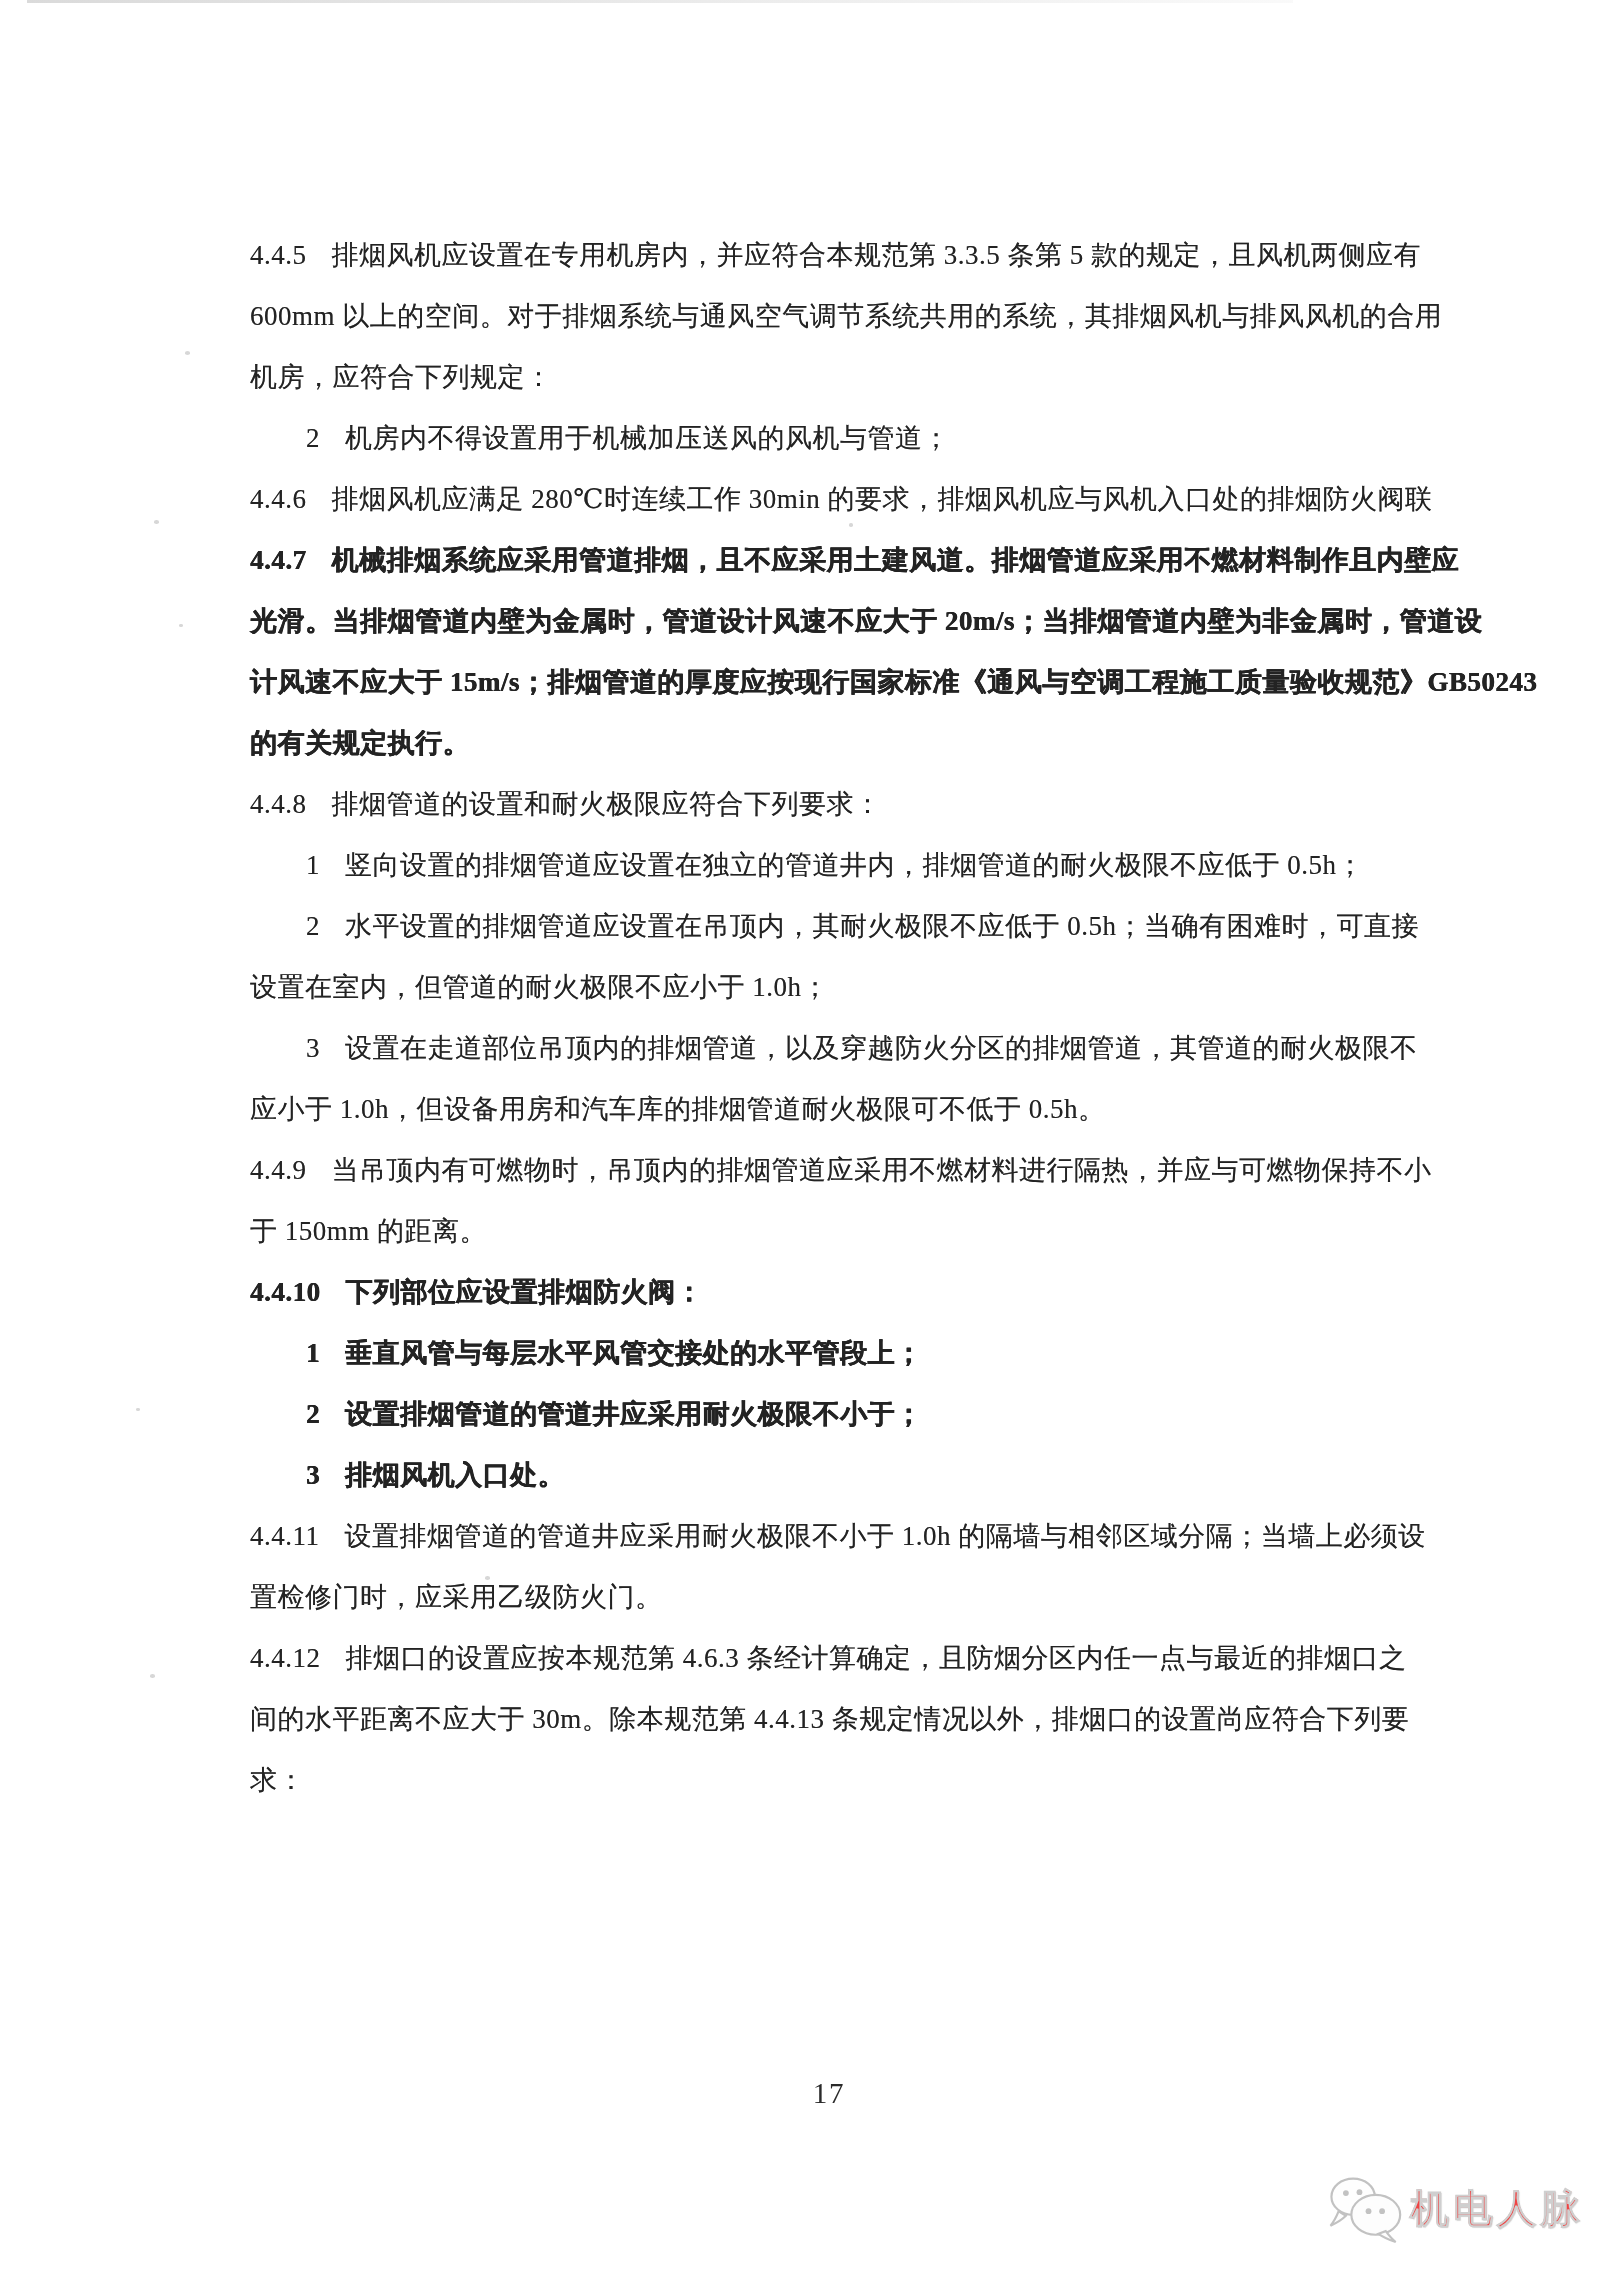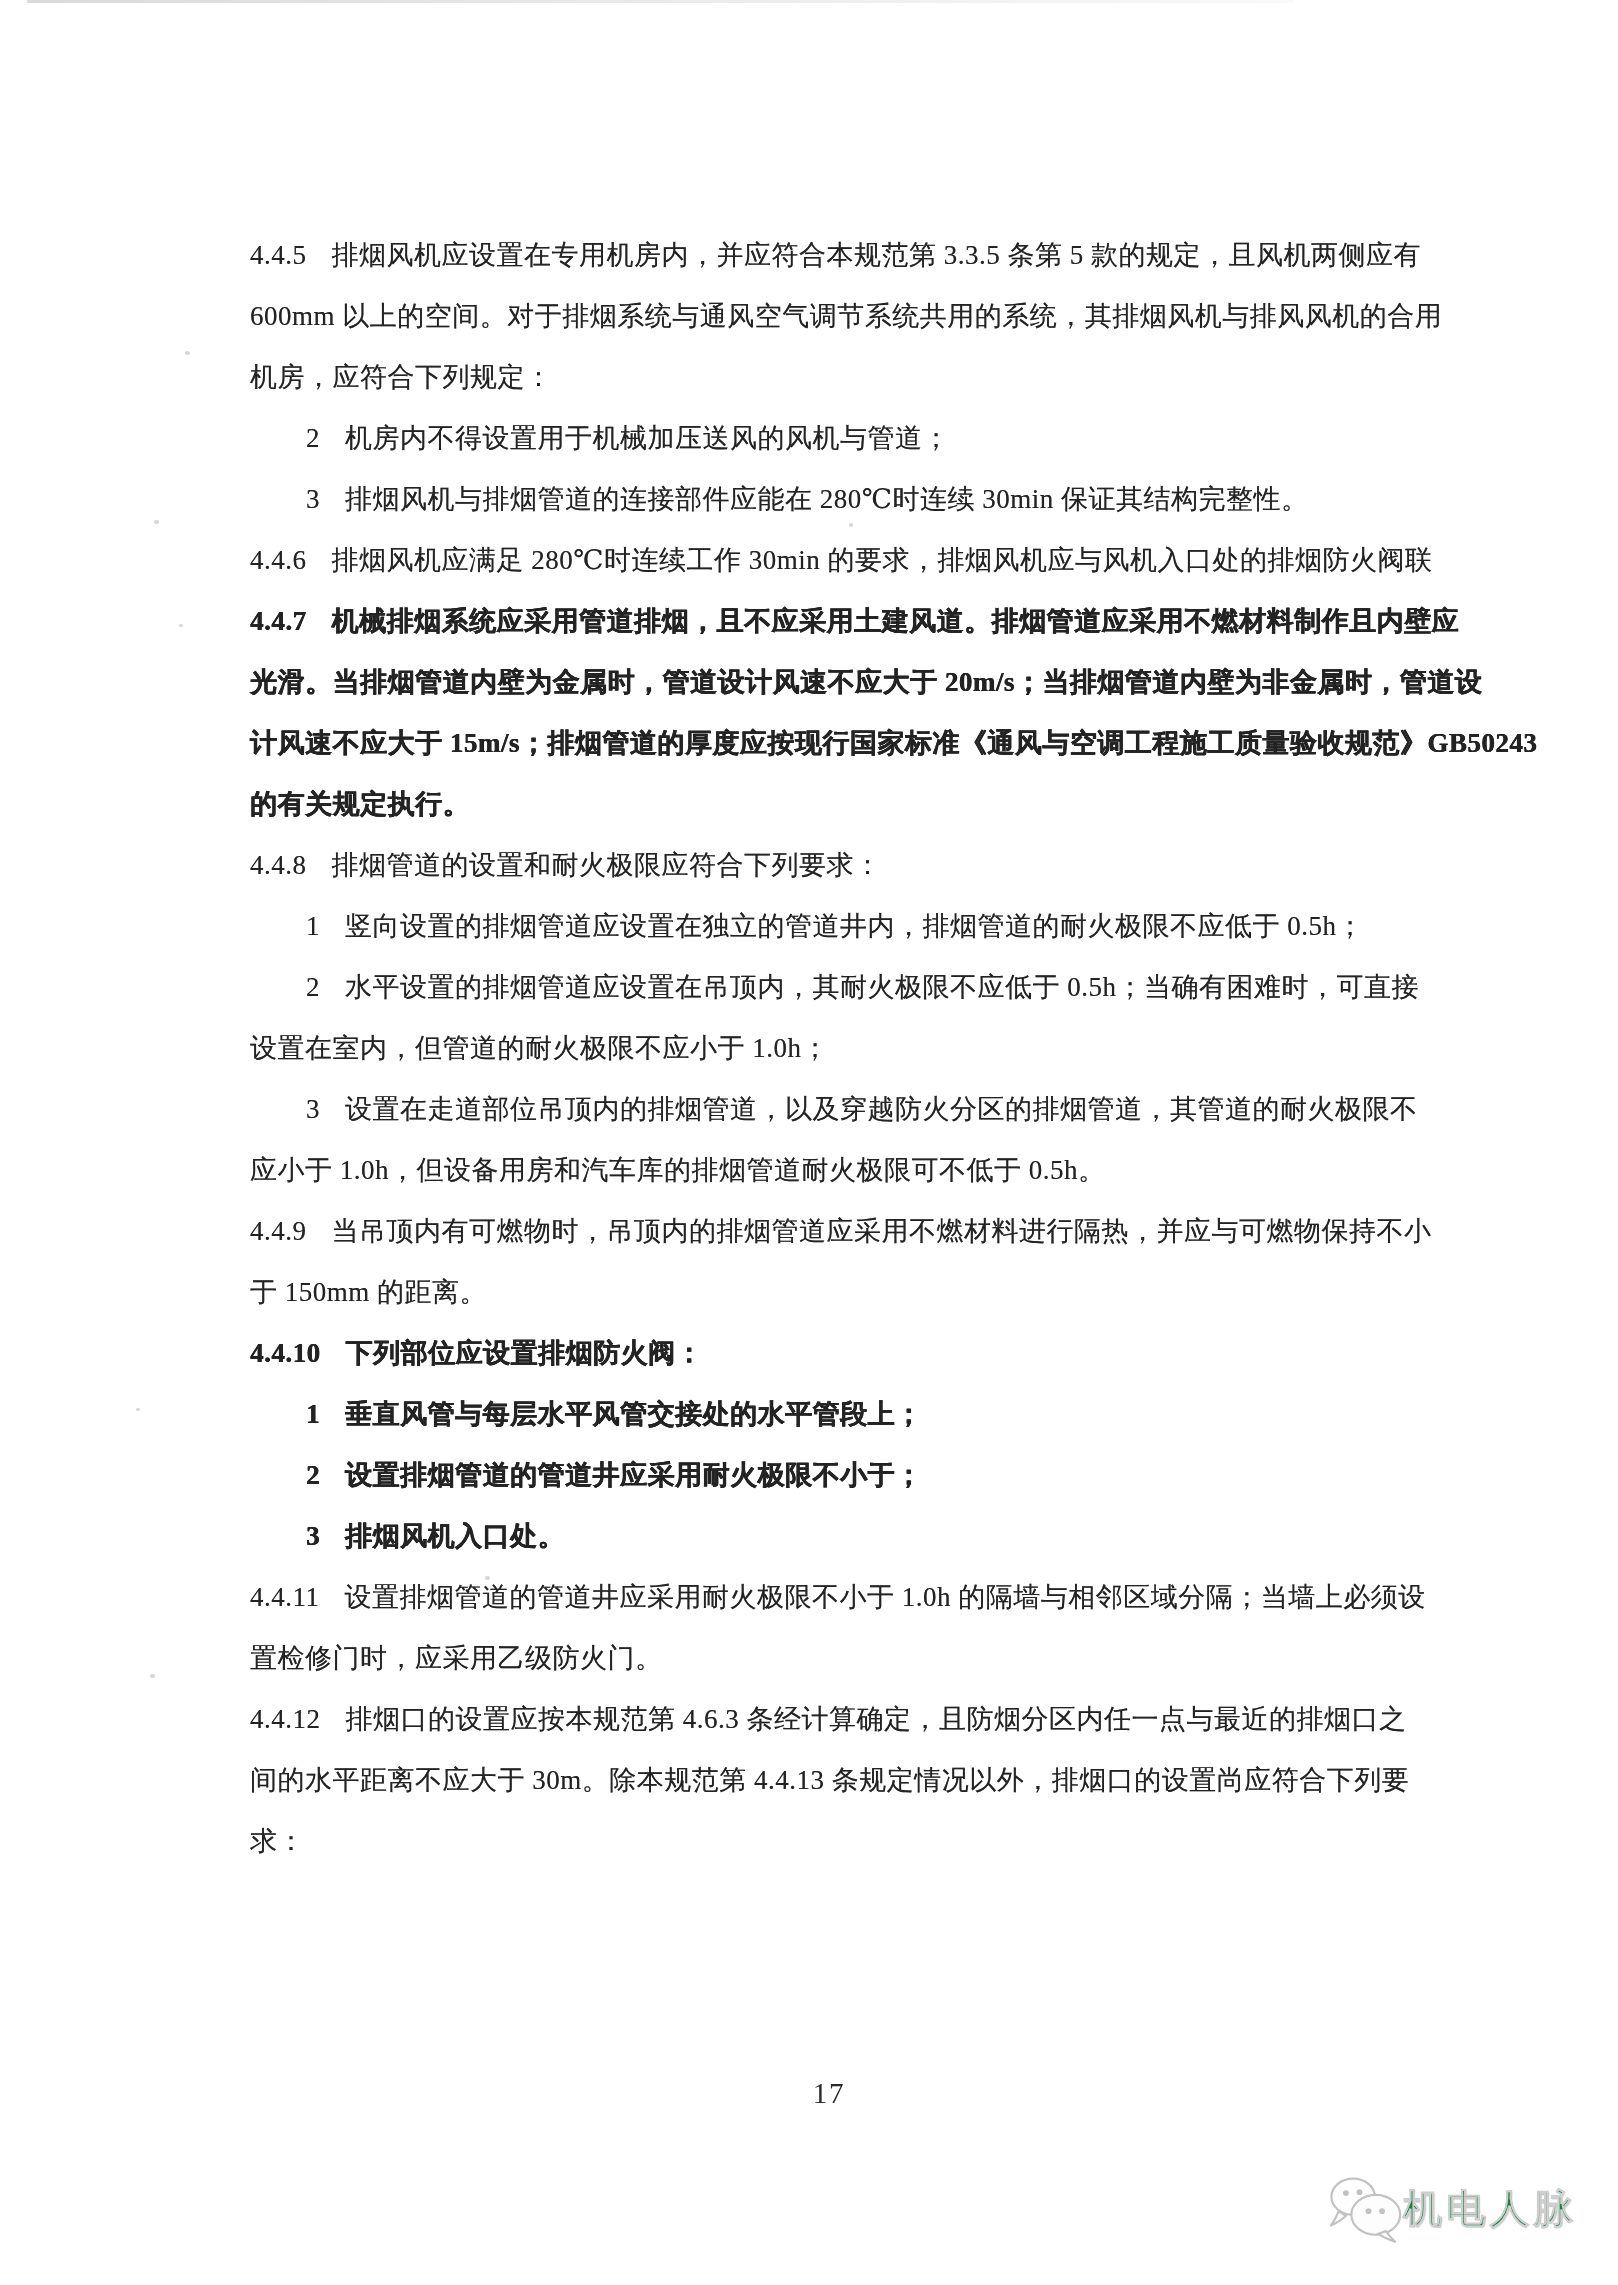--- a/index.html
+++ b/index.html
@@ -45,22 +45,22 @@
     font-size: 29px; color: #2a2a2a; letter-spacing: 1.8px;
   }
 
   
   .watermark {
     position: absolute; left: 1326px; top: 2173px;
     display: flex; align-items: center;
   }
   .watermark-text {
     font-size: 39px; font-weight: 700;
-    letter-spacing: 4.5px; margin-left: 1px;
-    color: #15803d;
+    letter-spacing: 4.5px; margin-left: 8px;
+    color: #ef4444;
     -webkit-text-stroke: 0.9px #cfcfcf;
     text-shadow: 0.9px 0.9px 0.9px rgba(170,170,170,0.5), -0.9px -0.9px 0 #ffffff;
     font-family: "Liberation Sans", "DejaVu Sans", sans-serif;
   }
 
   
   .speck {
     position: absolute; border-radius: 50%;
     background: rgba(110,110,110,0.28);
     filter: blur(0.6px);
@@ -71,21 +71,20 @@
 
 <div class="page">
 
   <div class="top-edge"></div>
 
   <div class="doc-lines" id="doc-lines">
       <div class="line"><span class="num">4.4.5</span><span>排烟风机应设置在专用机房内，并应符合本规范第 3.3.5 条第 5 款的规定，且风机两侧应有</span></div>
       <div class="line"><span>600mm 以上的空间。对于排烟系统与通风空气调节系统共用的系统，其排烟风机与排风风机的合用</span></div>
       <div class="line"><span>机房，应符合下列规定：</span></div>
       <div class="line item"><span class="num">2</span><span>机房内不得设置用于机械加压送风的风机与管道；</span></div>
-      <div class="line item"><span class="num">3</span><span>排烟风机与排烟管道的连接部件应能在 280℃时连续 30min 保证其结构完整性。</span></div>
       <div class="line"><span class="num">4.4.6</span><span>排烟风机应满足 280℃时连续工作 30min 的要求，排烟风机应与风机入口处的排烟防火阀联</span></div>
       <div class="line bold"><span class="num">4.4.7</span><span>机械排烟系统应采用管道排烟，且不应采用土建风道。排烟管道应采用不燃材料制作且内壁应</span></div>
       <div class="line bold"><span>光滑。当排烟管道内壁为金属时，管道设计风速不应大于 20m/s；当排烟管道内壁为非金属时，管道设</span></div>
       <div class="line bold"><span>计风速不应大于 15m/s；排烟管道的厚度应按现行国家标准《通风与空调工程施工质量验收规范》GB50243</span></div>
       <div class="line bold"><span>的有关规定执行。</span></div>
       <div class="line"><span class="num">4.4.8</span><span>排烟管道的设置和耐火极限应符合下列要求：</span></div>
       <div class="line item"><span class="num">1</span><span>竖向设置的排烟管道应设置在独立的管道井内，排烟管道的耐火极限不应低于 0.5h；</span></div>
       <div class="line item"><span class="num">2</span><span>水平设置的排烟管道应设置在吊顶内，其耐火极限不应低于 0.5h；当确有困难时，可直接</span></div>
       <div class="line"><span>设置在室内，但管道的耐火极限不应小于 1.0h；</span></div>
       <div class="line item"><span class="num">3</span><span>设置在走道部位吊顶内的排烟管道，以及穿越防火分区的排烟管道，其管道的耐火极限不</span></div>

